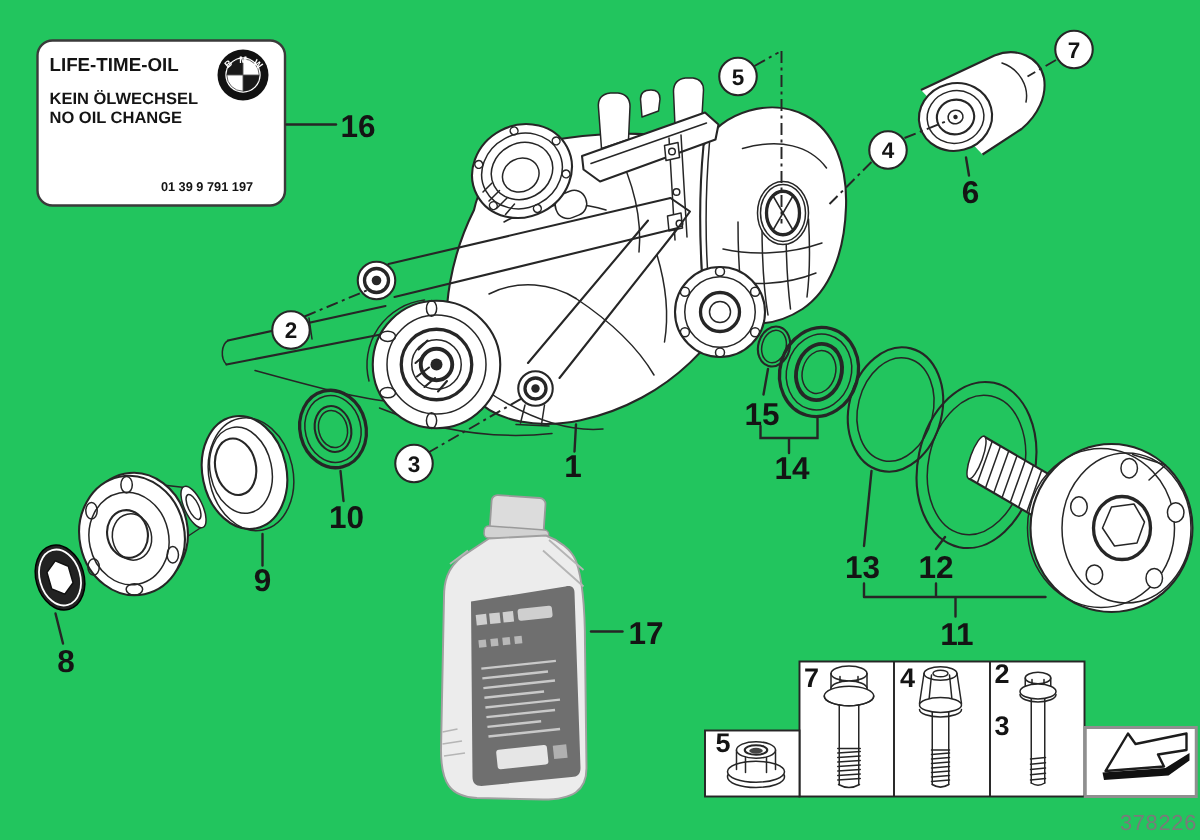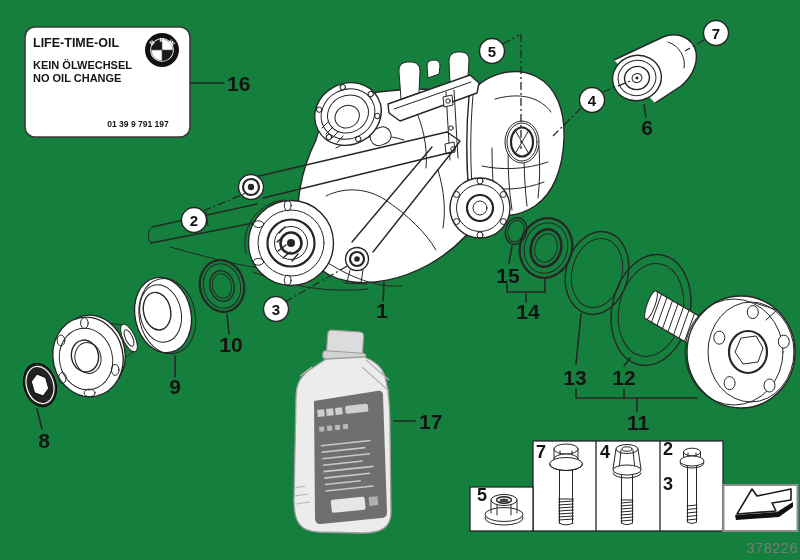--- a/index.html
+++ b/index.html
@@ -1,16 +1,16 @@
 <!DOCTYPE html>
 <html><head>
 <meta charset="utf-8">
 <style>
   html,body{margin:0;padding:0;background:#fff;}
-  #stage{position:relative;width:800px;height:560px;background:#15803d;overflow:hidden;
+  #stage{position:relative;width:800px;height:560px;background:#22c55e;overflow:hidden;
          font-family:"Liberation Sans",sans-serif;}
   svg{display:block}
   .s{stroke:#262626;fill:none;stroke-width:1.4;stroke-linecap:round;stroke-linejoin:round}
   .sf{stroke:#262626;fill:#fff;stroke-width:1.4;stroke-linejoin:round}
   .t1{stroke-width:1}
   .t2{stroke-width:2.2}
   .t25{stroke-width:2.6}
   .dd{stroke:#262626;fill:none;stroke-width:1.3;stroke-dasharray:8 3 2 3}
   .lead{stroke:#262626;stroke-width:1.6;fill:none;stroke-linecap:round}
   .num{font:700 21px "Liberation Sans",sans-serif;fill:#141414}

